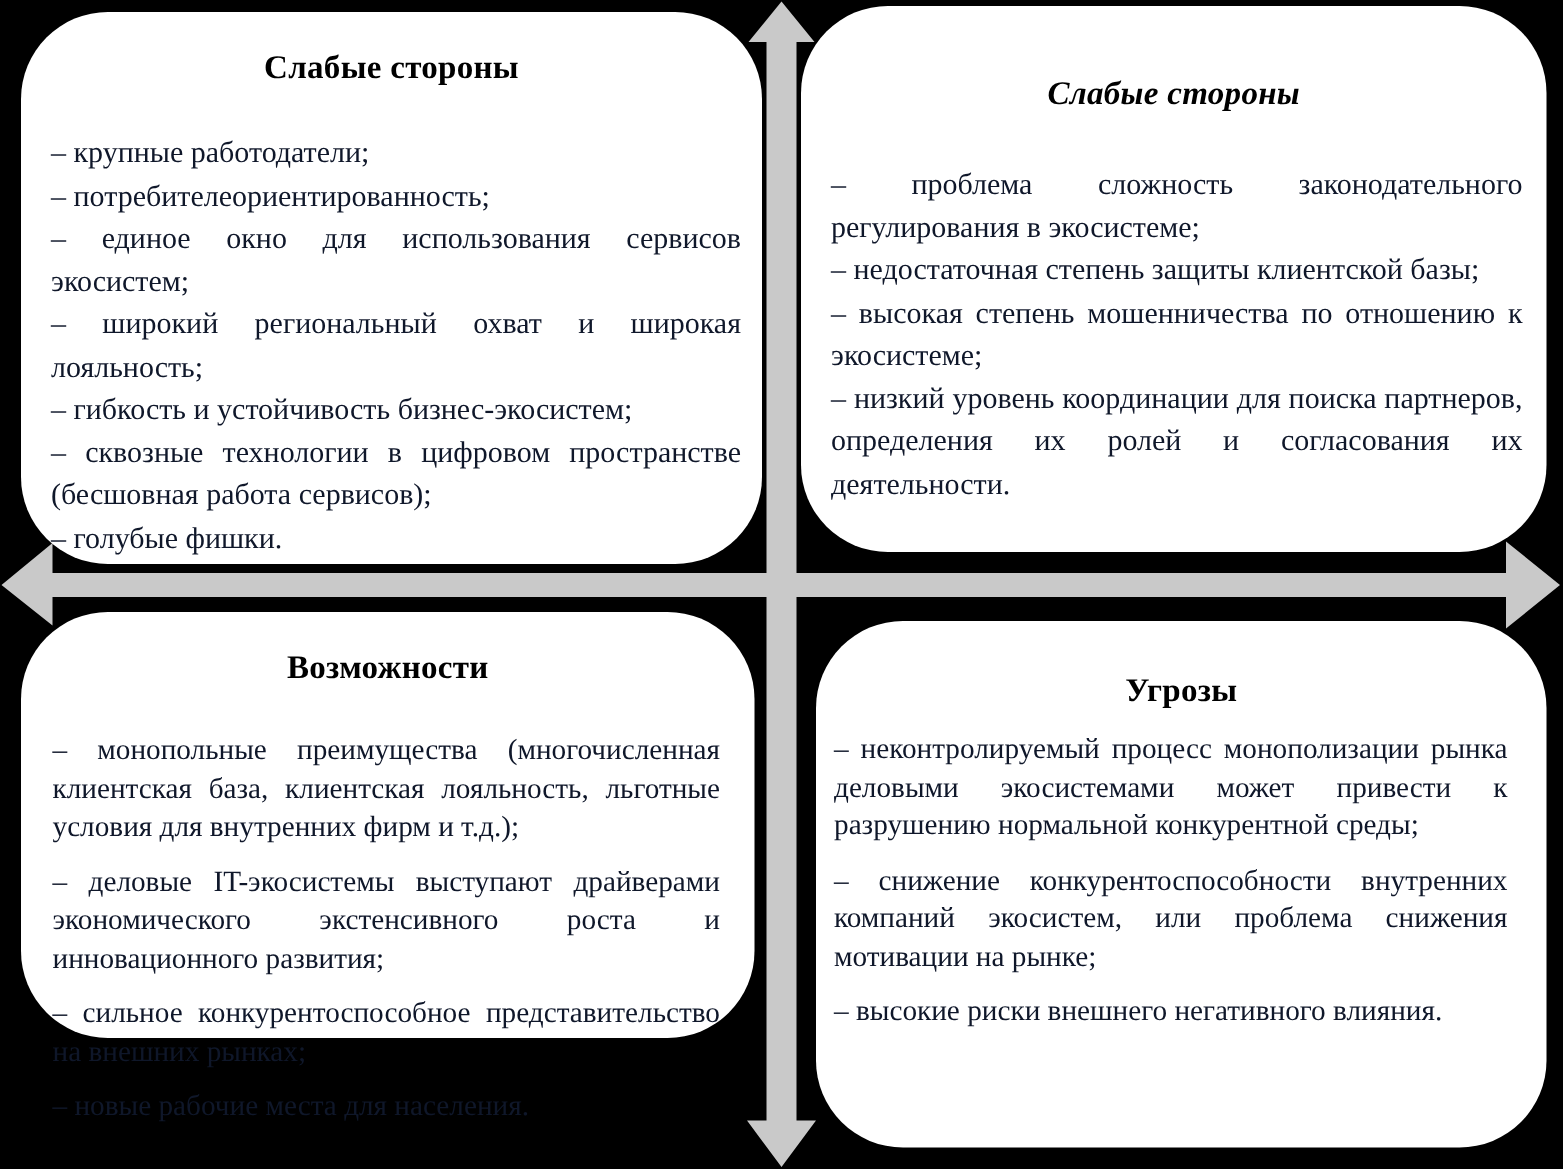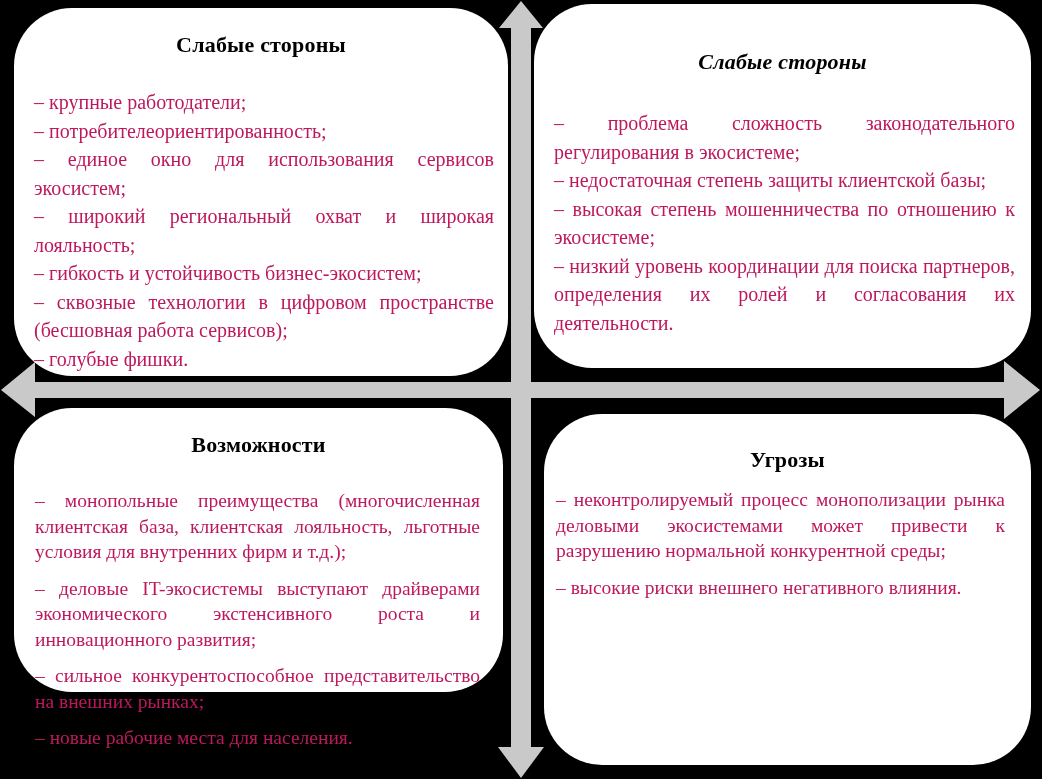--- a/index.html
+++ b/index.html
@@ -37,21 +37,21 @@
     font-size: 22px;
     font-weight: bold;
     text-align: center;
     letter-spacing: 0.2px;
   }
   .tl .qtitle { padding-top: 24px; }
   .tr .qtitle { padding-top: 45px; font-style: italic; }
   .bl .qtitle { padding-top: 24px; }
   .br .qtitle { padding-top: 33px; }
 
-  .items { color: #be185d; }
+  .items { color: #0f172a; }
   .tl .items, .tr .items {
     font-size: 20px;
     line-height: 28.5px;
   }
   .bl .items, .br .items {
     font-size: 19.5px;
     line-height: 25.5px;
   }
   .tl .items { margin-top: 30px; padding: 0 14px 0 20px; }
   .tr .items { margin-top: 34px; padding: 0 16px 0 20px; }
@@ -103,17 +103,18 @@
         <div class="item">– деловые IT-экосистемы выступают драйверами экономического экстенсивного роста и инновационного развития;</div>
         <div class="item">– сильное конкурентоспособное представительство на внешних рынках;</div>
         <div class="item">– новые рабочие места для населения.</div>
       </div>
   </section>
 
   <section class="quad br">
     <h2 class="qtitle">Угрозы</h2>
     <div class="items">
         <div class="item">– неконтролируемый процесс монополизации рынка деловыми экосистемами может привести к разрушению нормальной конкурентной среды;</div>
+        <div class="item">– снижение конкурентоспособности внутренних компаний экосистем, или проблема снижения мотивации на рынке;</div>
         <div class="item">– высокие риски внешнего негативного влияния.</div>
       </div>
   </section>
 
 </div>
 
 </body></html>

